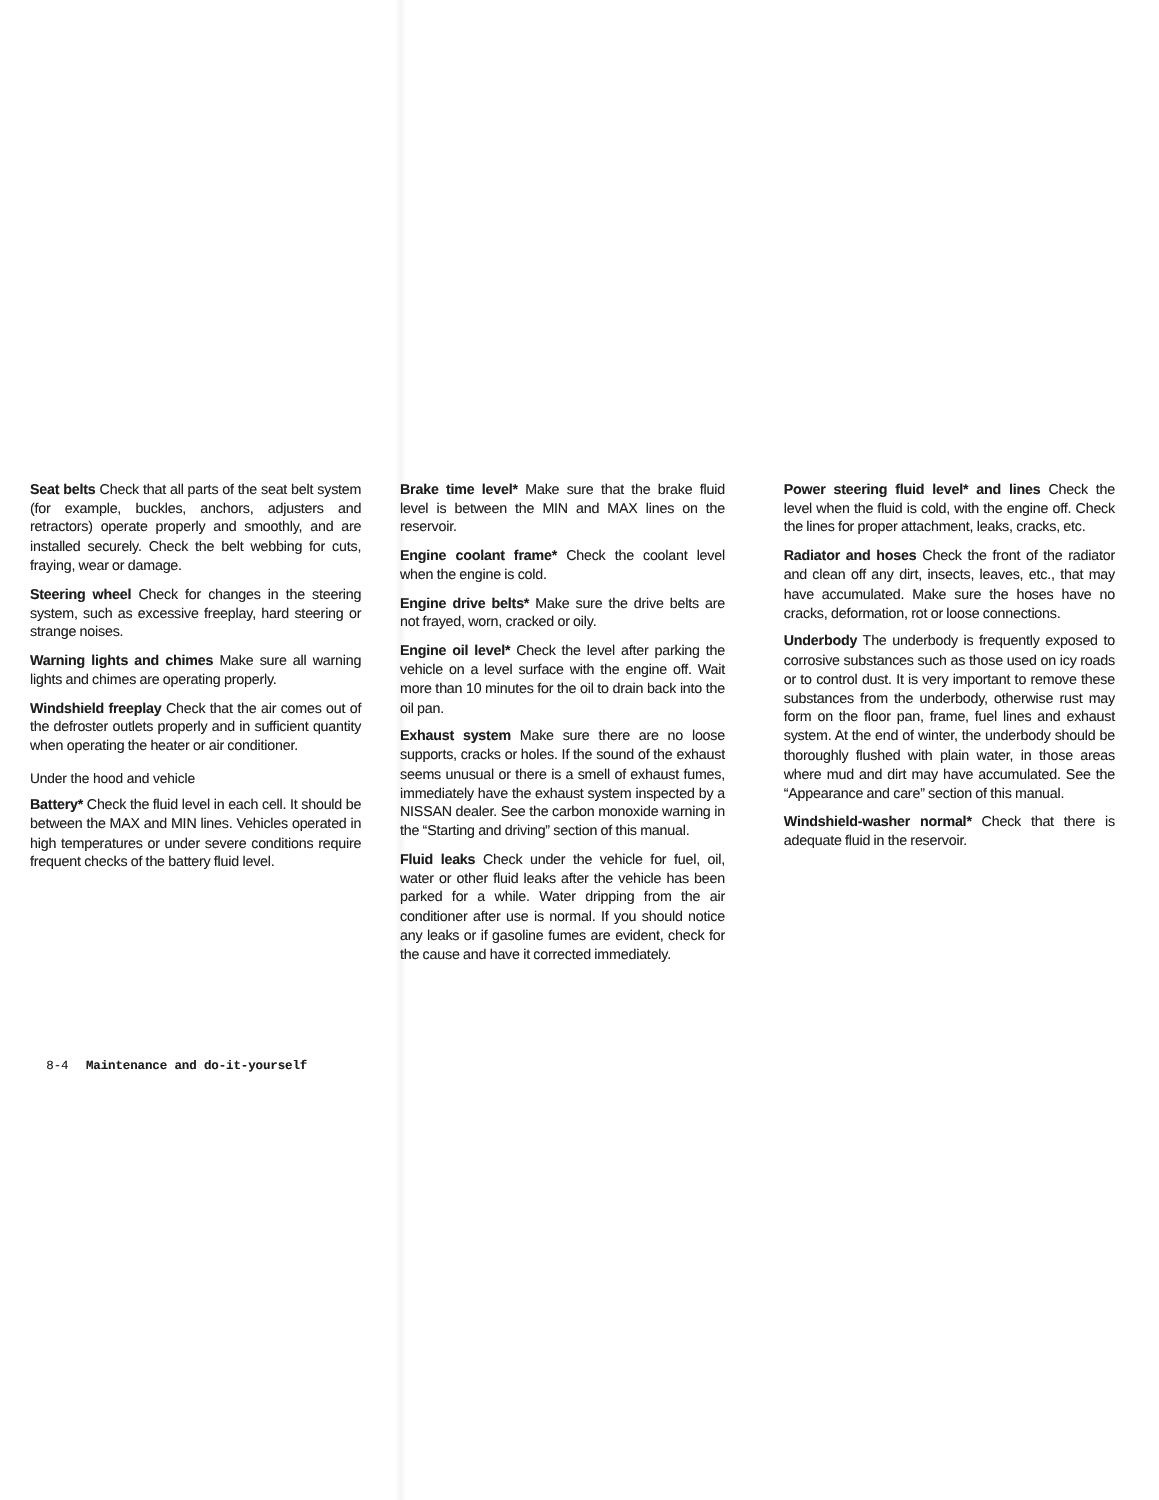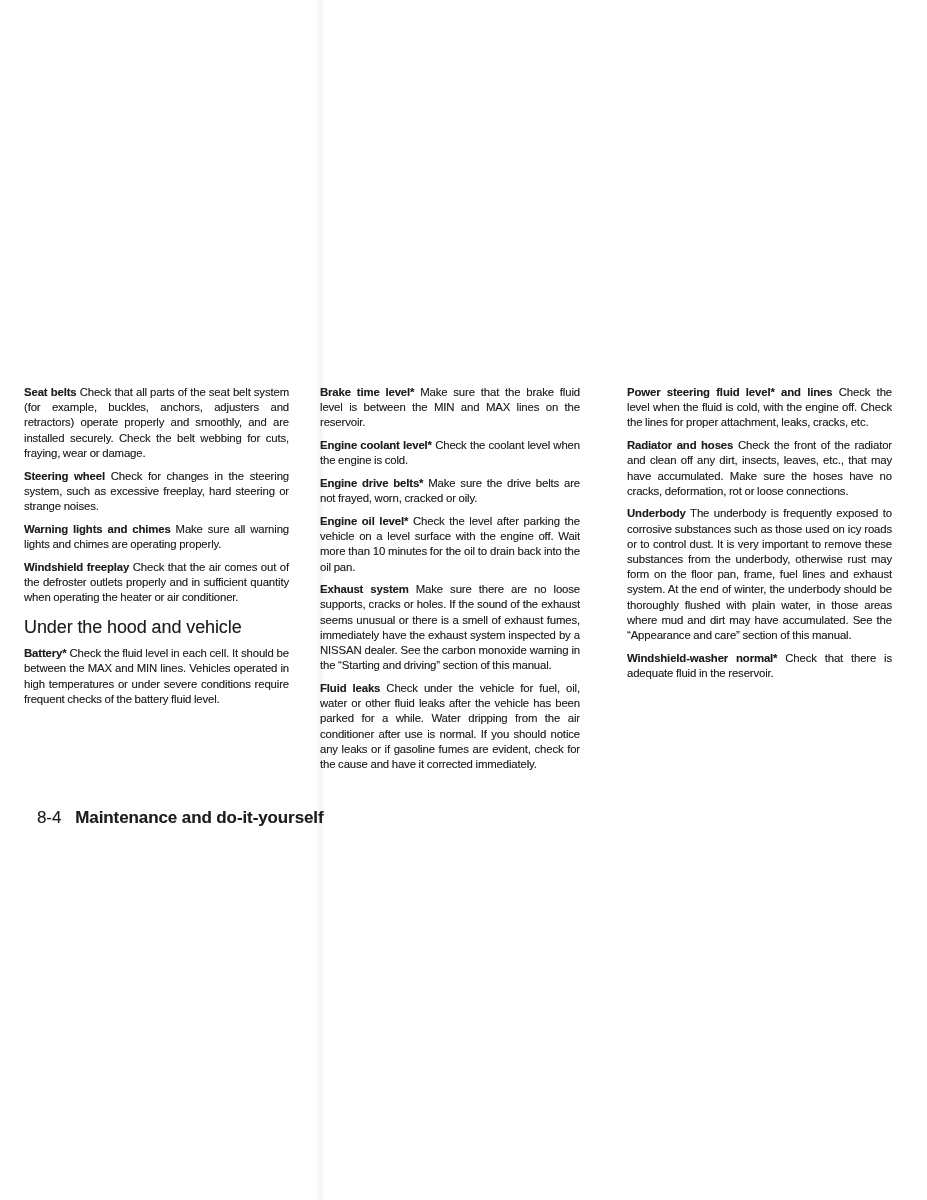--- a/index.html
+++ b/index.html
@@ -38,35 +38,36 @@
     line-height: 15.2px;
     text-align: justify;
     letter-spacing: -0.15px;
     word-spacing: -0.3px;
     text-shadow: 0 0 0.3px rgba(0,0,0,0.35);
   }
   .term {
     font-weight: 700;
   }
   .section-heading {
-    font-size: 18px;
+    font-size: 11px;
     font-weight: 400;
     margin: 12px 0 8px 0;
     letter-spacing: -0.1px;
     text-shadow: 0 0 0.3px rgba(0,0,0,0.35);
   }
   .footer {
     position: absolute;
     left: 37px;
-    top: 810px;
+    top: 846px;
     z-index: 1;
-    font-size: 17px;
+    font-size: 10px;
     line-height: 16px;
     letter-spacing: -0.1px;
     text-shadow: 0 0 0.3px rgba(0,0,0,0.35);
+    font-family: Liberation Mono, monospace;
   }
   .footer .pagenum {
     font-weight: 400;
     margin-right: 14px;
   }
   .footer .chapter {
     font-weight: 700;
   }
 </style>
 </head>
@@ -97,21 +98,21 @@
     <span class="desc">Check the fluid level in each cell. It should be between the MAX and MIN lines. Vehicles operated in high temperatures or under severe conditions require frequent checks of the battery fluid level.</span>
   </p>
 </section>
 
 <section class="col col-middle">
   <p class="item">
     <span class="term">Brake time level*</span>
     <span class="desc">Make sure that the brake fluid level is between the MIN and MAX lines on the reservoir.</span>
   </p>
   <p class="item">
-    <span class="term">Engine coolant level*</span>
+    <span class="term">Engine coolant frame*</span>
     <span class="desc">Check the coolant level when the engine is cold.</span>
   </p>
   <p class="item">
     <span class="term">Engine drive belts*</span>
     <span class="desc">Make sure the drive belts are not frayed, worn, cracked or oily.</span>
   </p>
   <p class="item">
     <span class="term">Engine oil level*</span>
     <span class="desc">Check the level after parking the vehicle on a level surface with the engine off. Wait more than 10 minutes for the oil to drain back into the oil pan.</span>
   </p>

